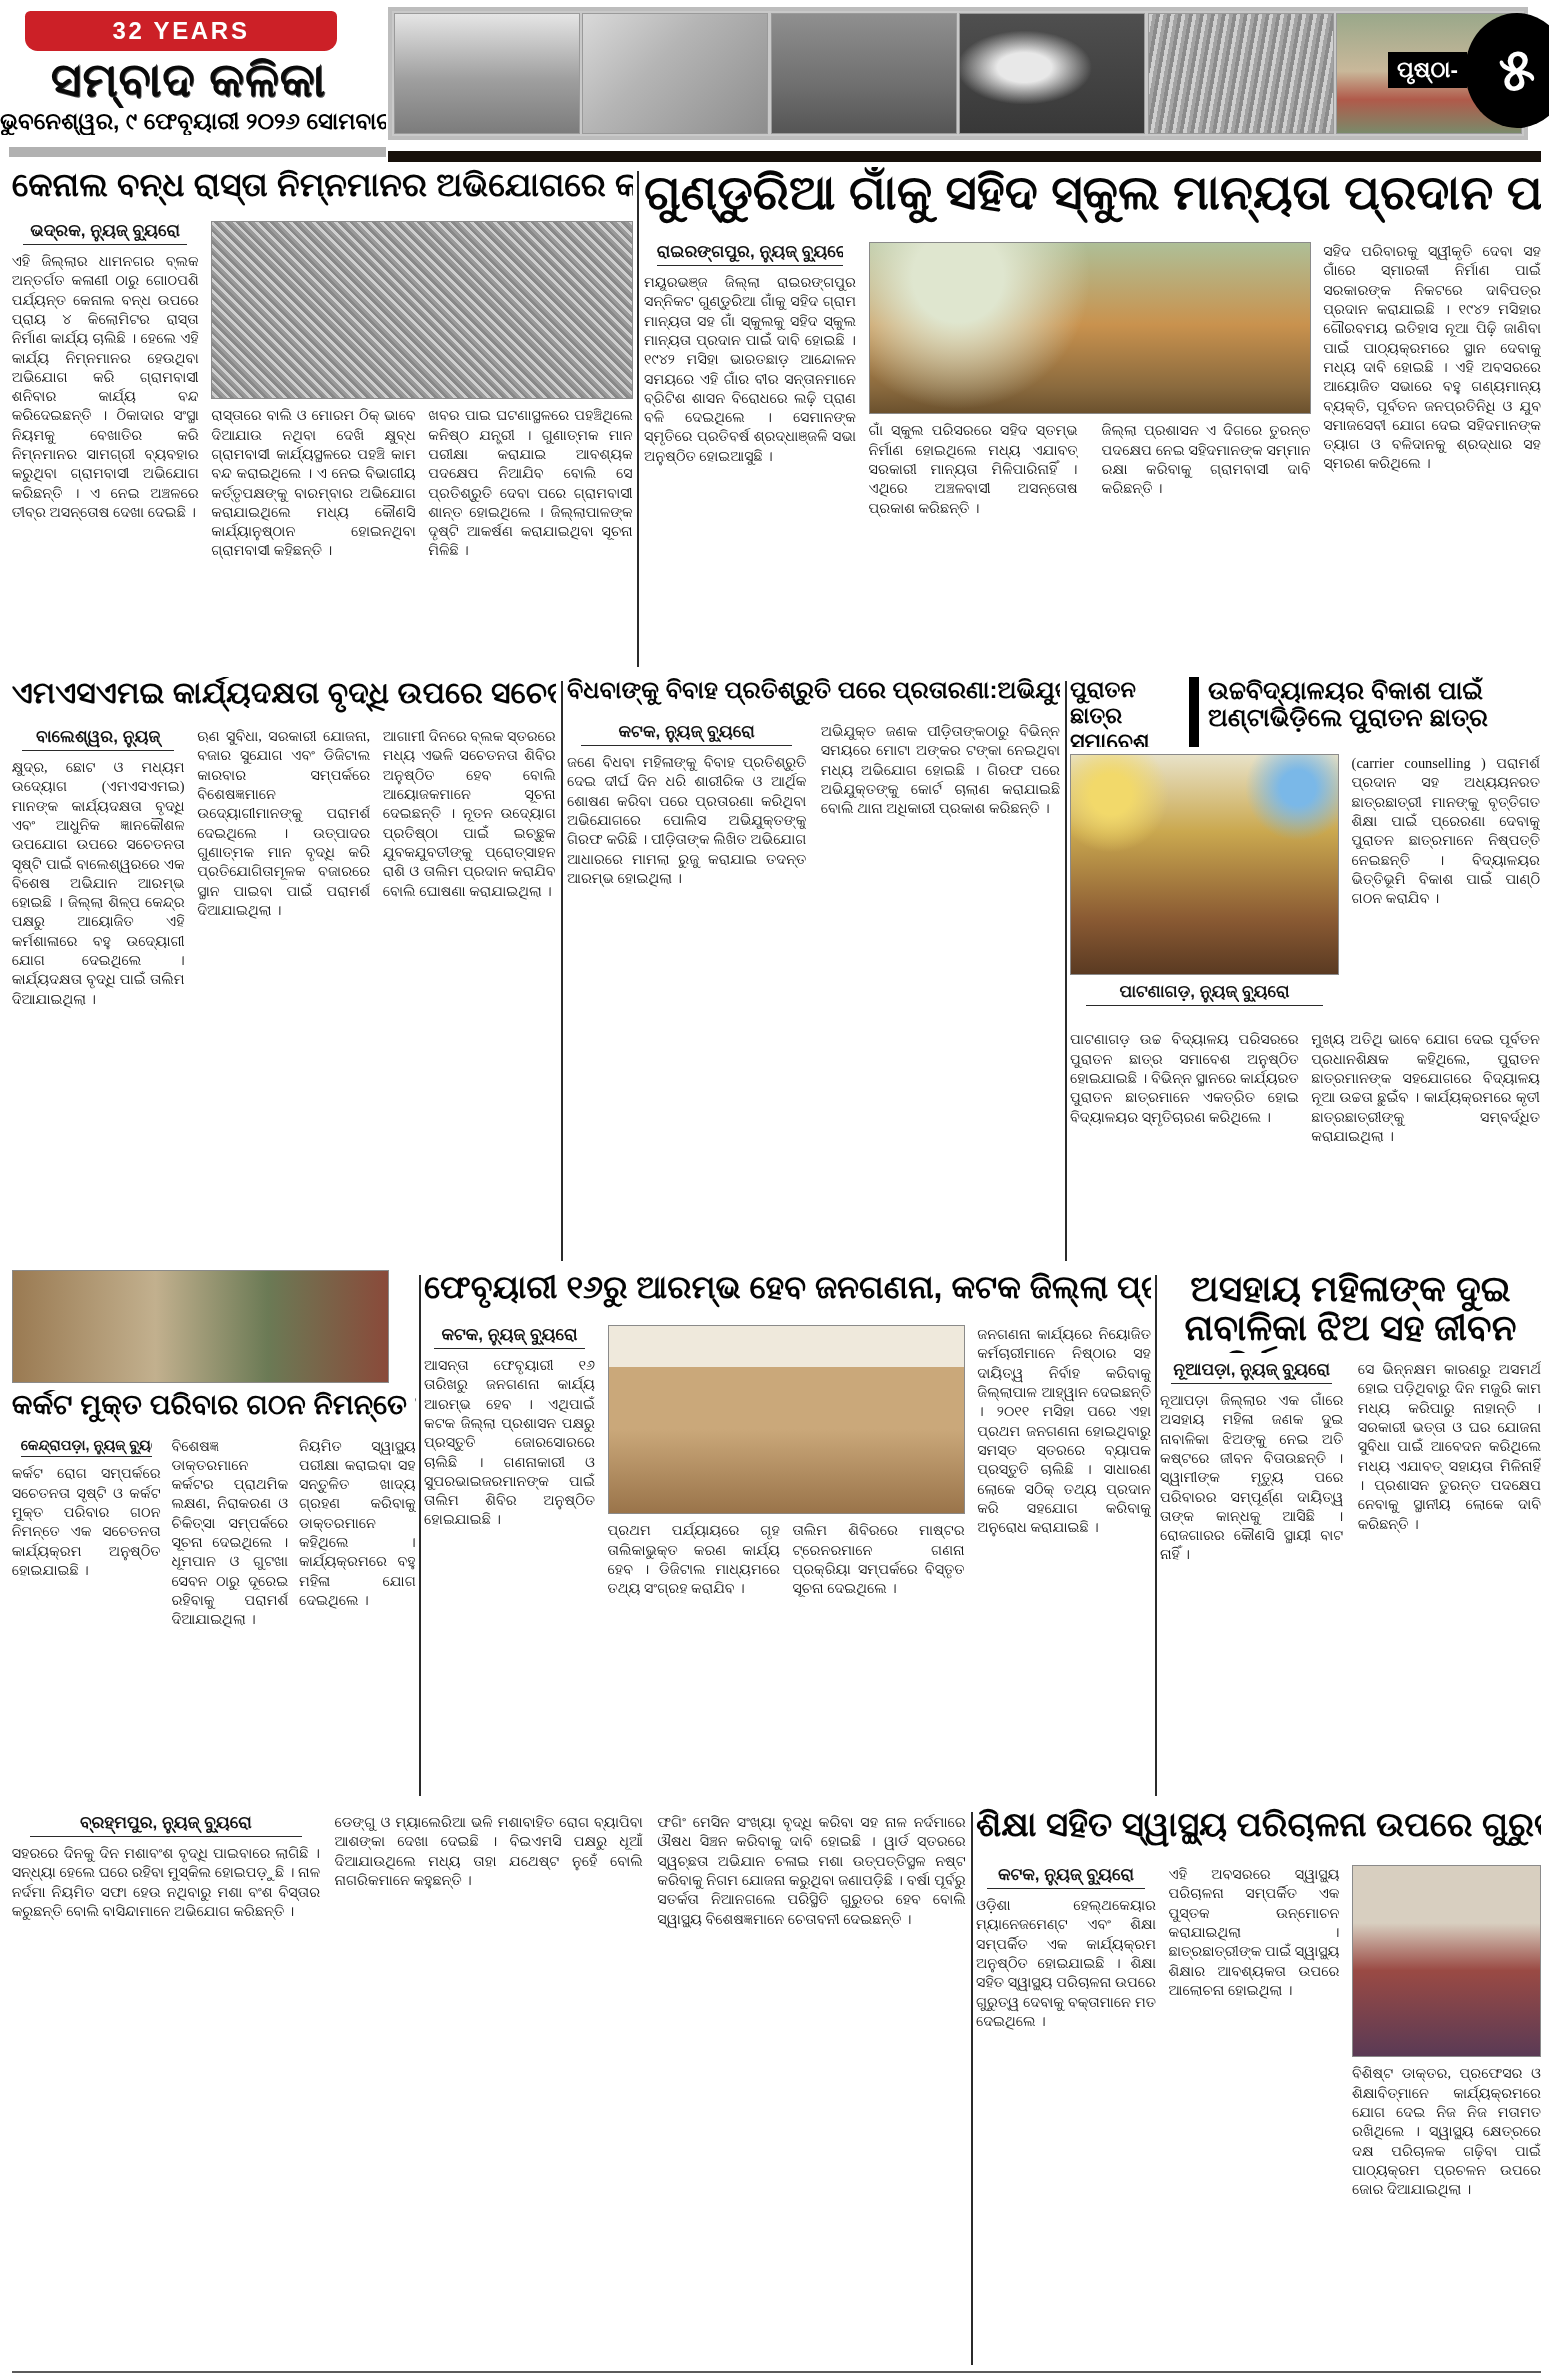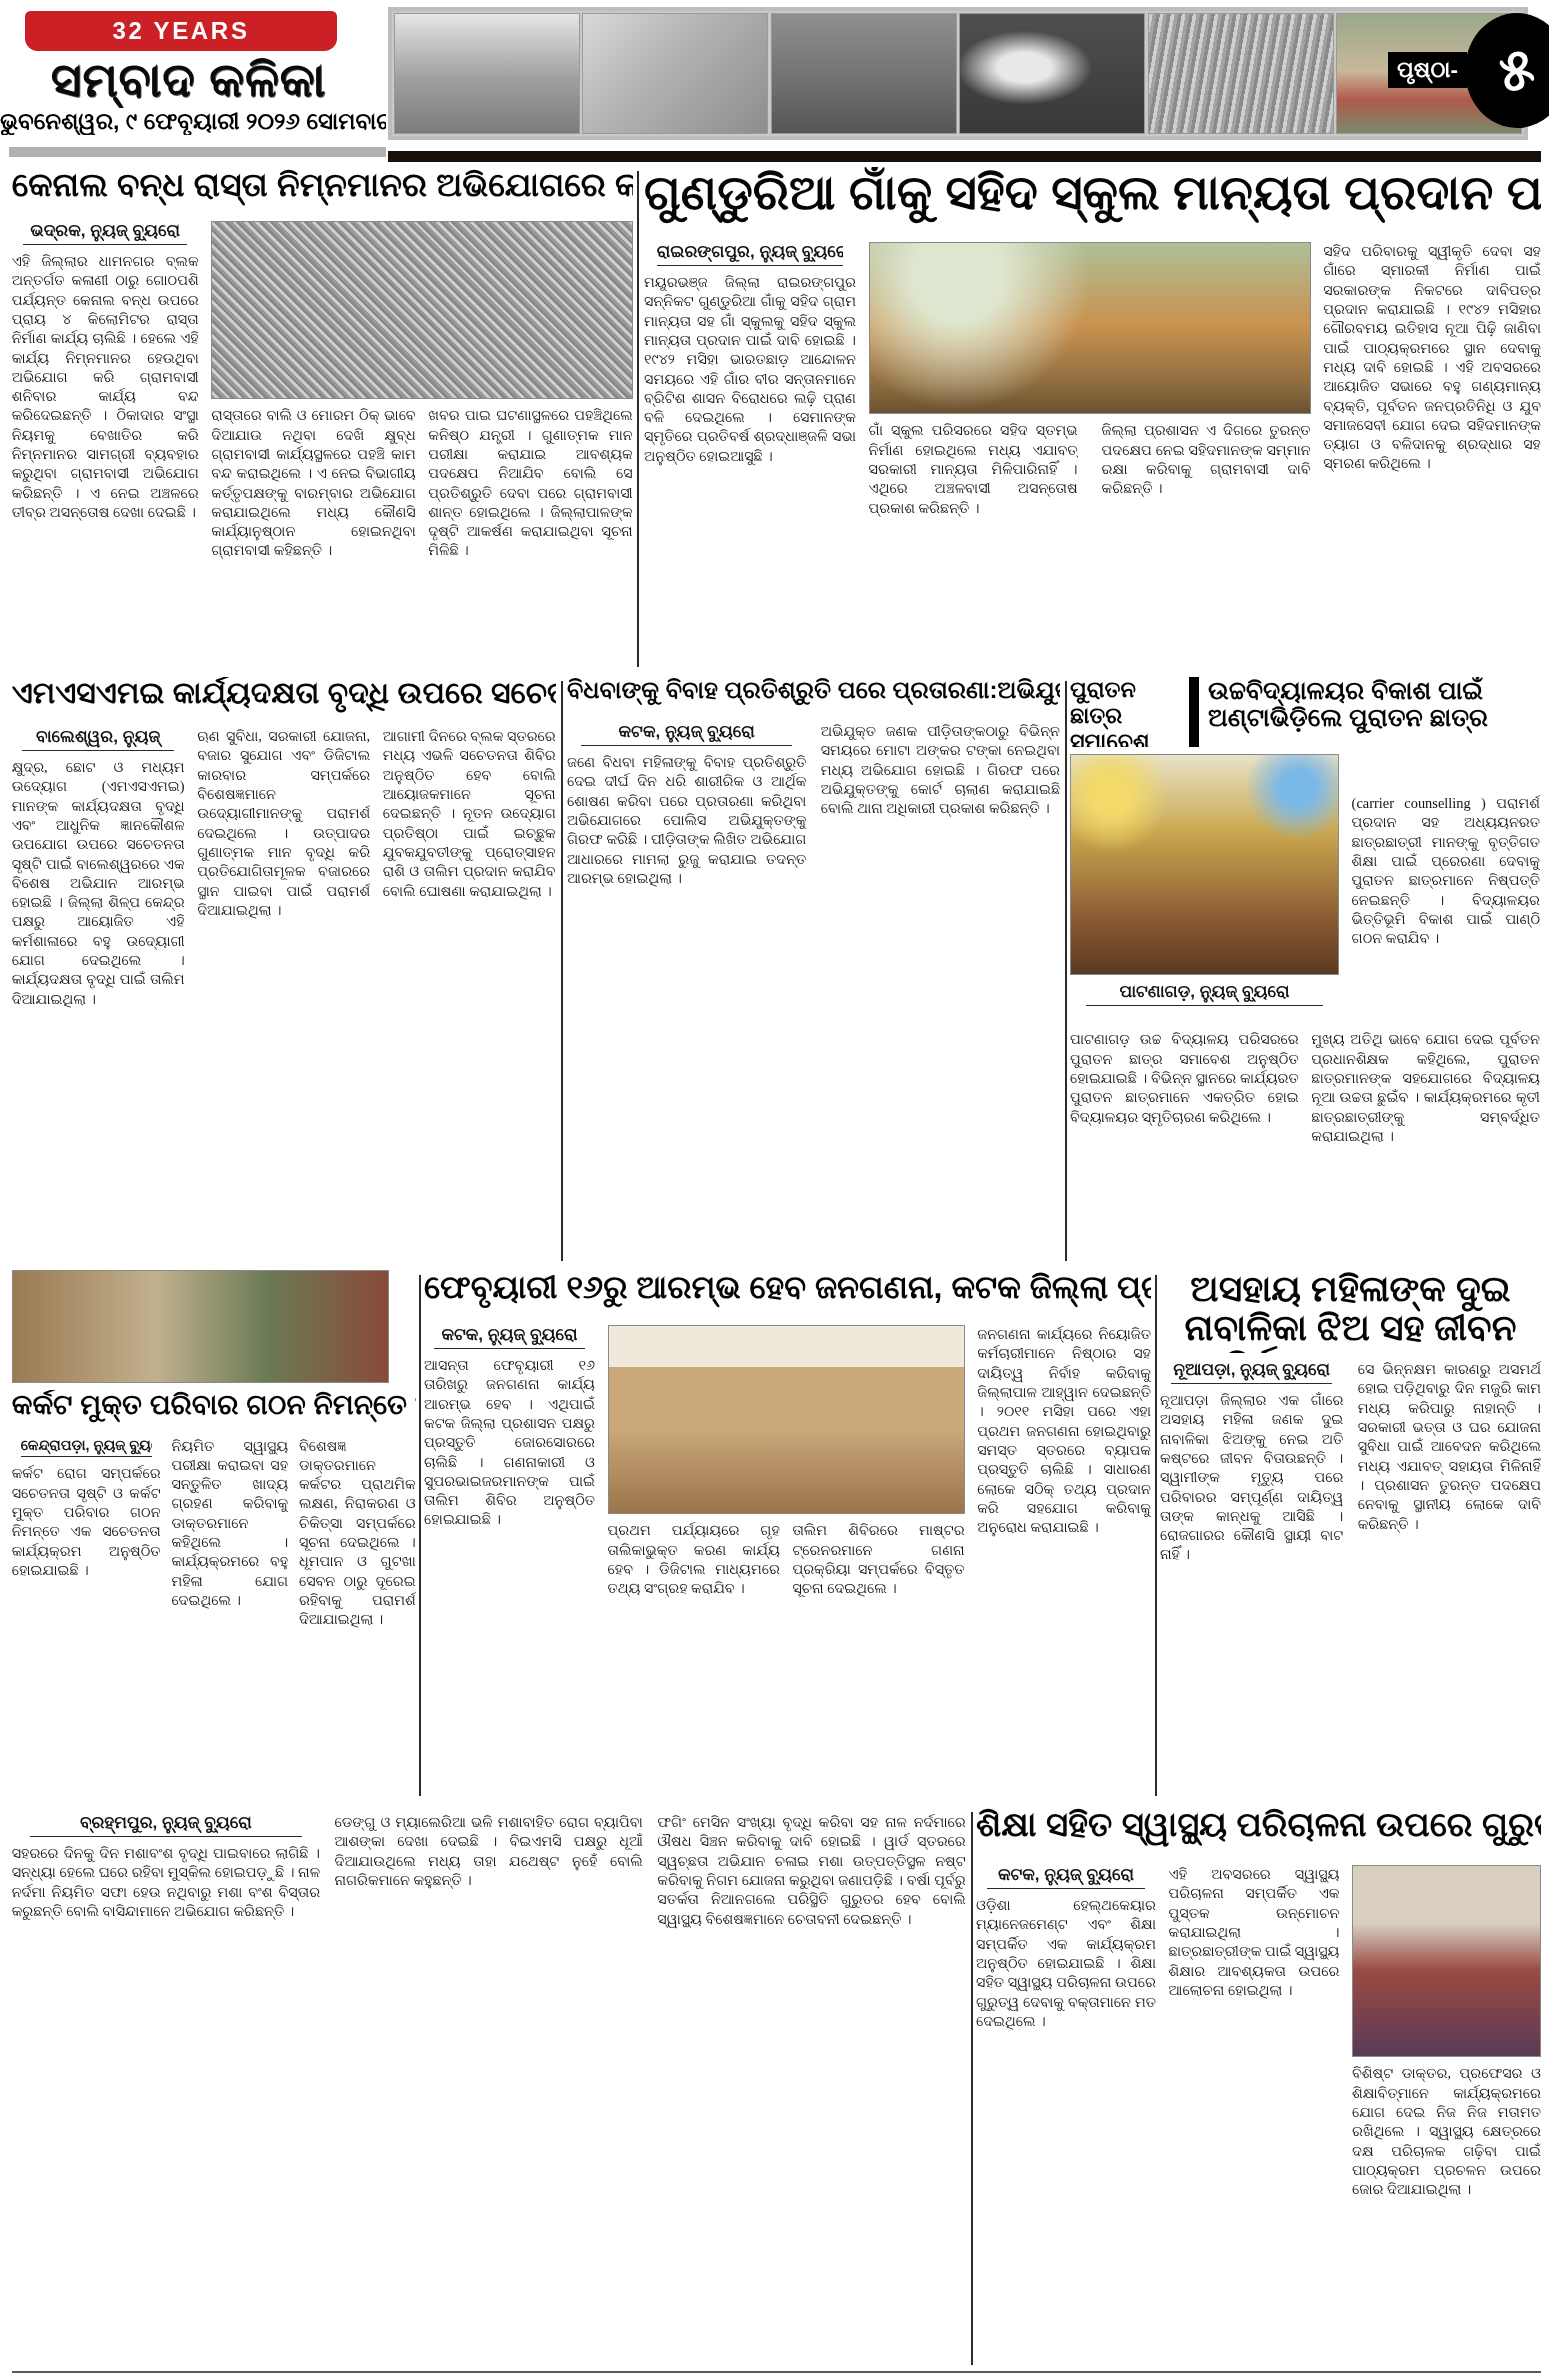--- a/index.html
+++ b/index.html
@@ -200,38 +200,38 @@
     <div class="cols" style="height:70px;">
       <div class="kicker" style="width:110px;overflow:hidden;">ପୁରାତନ ଛାତ୍ର ସମାବେଶ</div>
       <div class="kbar"></div>
       <div class="hl" style="font-size:25px;flex:1;">ଉଚ୍ଚବିଦ୍ୟାଳୟର ବିକାଶ ପାଇଁ ଅଣ୍ଟାଭିଡ଼ିଲେ ପୁରାତନ ଛାତ୍ର</div>
     </div>
     <div class="cols" style="gap:12.6px;margin-top:7.2px;height:269px;">
       <div style="width:269px;">
         <div class="photo ph-alumni" style="width:100%;height:221px;"></div>
         <div class="byline" style="margin-top:7.2px;">ପାଟଣାଗଡ଼, ନ୍ୟୁଜ୍ ବ୍ୟୁରୋ</div>
       </div>
-      <div class="body" style="flex:1;height:269px;margin-top:40px;">(carrier counselling ) ପରାମର୍ଶ ପ୍ରଦାନ ସହ ଅଧ୍ୟୟନରତ ଛାତ୍ରଛାତ୍ରୀ ମାନଙ୍କୁ ବୃତ୍ତିଗତ ଶିକ୍ଷା ପାଇଁ ପ୍ରେରଣା ଦେବାକୁ ପୁରାତନ ଛାତ୍ରମାନେ ନିଷ୍ପତ୍ତି ନେଇଛନ୍ତି । ବିଦ୍ୟାଳୟର ଭିତ୍ତିଭୂମି ବିକାଶ ପାଇଁ ପାଣ୍ଠି ଗଠନ କରାଯିବ ।</div>
+      <div class="body" style="flex:1;height:269px;">(carrier counselling ) ପରାମର୍ଶ ପ୍ରଦାନ ସହ ଅଧ୍ୟୟନରତ ଛାତ୍ରଛାତ୍ରୀ ମାନଙ୍କୁ ବୃତ୍ତିଗତ ଶିକ୍ଷା ପାଇଁ ପ୍ରେରଣା ଦେବାକୁ ପୁରାତନ ଛାତ୍ରମାନେ ନିଷ୍ପତ୍ତି ନେଇଛନ୍ତି । ବିଦ୍ୟାଳୟର ଭିତ୍ତିଭୂମି ବିକାଶ ପାଇଁ ପାଣ୍ଠି ଗଠନ କରାଯିବ ।</div>
     </div>
     <div class="cols" style="gap:12.6px;margin-top:7.2px;height:226px;">
       <div class="body" style="flex:1;height:226px;">ପାଟଣାଗଡ଼ ଉଚ୍ଚ ବିଦ୍ୟାଳୟ ପରିସରରେ ପୁରାତନ ଛାତ୍ର ସମାବେଶ ଅନୁଷ୍ଠିତ ହୋଇଯାଇଛି । ବିଭିନ୍ନ ସ୍ଥାନରେ କାର୍ଯ୍ୟରତ ପୁରାତନ ଛାତ୍ରମାନେ ଏକତ୍ରିତ ହୋଇ ବିଦ୍ୟାଳୟର ସ୍ମୃତିଚାରଣ କରିଥିଲେ ।</div>
       <div class="body" style="flex:1;height:226px;">ମୁଖ୍ୟ ଅତିଥି ଭାବେ ଯୋଗ ଦେଇ ପୂର୍ବତନ ପ୍ରଧାନଶିକ୍ଷକ କହିଥିଲେ, ପୁରାତନ ଛାତ୍ରମାନଙ୍କ ସହଯୋଗରେ ବିଦ୍ୟାଳୟ ନୂଆ ଉଚ୍ଚତା ଛୁଇଁବ । କାର୍ଯ୍ୟକ୍ରମରେ କୃତୀ ଛାତ୍ରଛାତ୍ରୀଙ୍କୁ ସମ୍ବର୍ଦ୍ଧିତ କରାଯାଇଥିଲା ।</div>
     </div>
   </div>
 
   <div class="article a-cancer">
     <div class="photo ph-cancer" style="width:377px;height:113px;"></div>
     <div class="hl one-line" style="font-size:28px;height:41px;margin-top:7.2px;">କର୍କଟ ମୁକ୍ତ ପରିବାର ଗଠନ ନିମନ୍ତେ ଆହ୍ୱାନ</div>
     <div class="cols" style="gap:10.8px;margin-top:5.4px;height:356px;">
       <div style="flex:1;">
         <div class="byline" style="font-size:14.4px;">କେନ୍ଦ୍ରାପଡ଼ା, ନ୍ୟୁଜ୍ ବ୍ୟୁରୋ</div>
         <div class="body" style="height:323px;">କର୍କଟ ରୋଗ ସମ୍ପର୍କରେ ସଚେତନତା ସୃଷ୍ଟି ଓ କର୍କଟ ମୁକ୍ତ ପରିବାର ଗଠନ ନିମନ୍ତେ ଏକ ସଚେତନତା କାର୍ଯ୍ୟକ୍ରମ ଅନୁଷ୍ଠିତ ହୋଇଯାଇଛି ।</div>
       </div>
+      <div class="body" style="flex:1;height:356px;">ବିଶେଷଜ୍ଞ ଡାକ୍ତରମାନେ କର୍କଟର ପ୍ରାଥମିକ ଲକ୍ଷଣ, ନିରାକରଣ ଓ ଚିକିତ୍ସା ସମ୍ପର୍କରେ ସୂଚନା ଦେଇଥିଲେ । ଧୂମପାନ ଓ ଗୁଟଖା ସେବନ ଠାରୁ ଦୂରେଇ ରହିବାକୁ ପରାମର୍ଶ ଦିଆଯାଇଥିଲା ।</div>
       <div class="body" style="flex:1;height:356px;">ନିୟମିତ ସ୍ୱାସ୍ଥ୍ୟ ପରୀକ୍ଷା କରାଇବା ସହ ସନ୍ତୁଳିତ ଖାଦ୍ୟ ଗ୍ରହଣ କରିବାକୁ ଡାକ୍ତରମାନେ କହିଥିଲେ । କାର୍ଯ୍ୟକ୍ରମରେ ବହୁ ମହିଳା ଯୋଗ ଦେଇଥିଲେ ।</div>
-      <div class="body" style="flex:1;height:356px;">ବିଶେଷଜ୍ଞ ଡାକ୍ତରମାନେ କର୍କଟର ପ୍ରାଥମିକ ଲକ୍ଷଣ, ନିରାକରଣ ଓ ଚିକିତ୍ସା ସମ୍ପର୍କରେ ସୂଚନା ଦେଇଥିଲେ । ଧୂମପାନ ଓ ଗୁଟଖା ସେବନ ଠାରୁ ଦୂରେଇ ରହିବାକୁ ପରାମର୍ଶ ଦିଆଯାଇଥିଲା ।</div>
     </div>
   </div>
 
   <div class="vrule" style="left:419px;top:1275px;height:521px;"></div>
 
   <div class="article a-census">
     <div class="hl one-line" style="font-size:32px;height:48px;">ଫେବୃୟାରୀ ୧୬ରୁ ଆରମ୍ଭ ହେବ ଜନଗଣନା, କଟକ ଜିଲ୍ଲା ପ୍ରଶାସନ ପକ୍ଷରୁ ପ୍ରସ୍ତୁତି</div>
     <div class="cols" style="gap:12.6px;margin-top:7.2px;height:467px;">
       <div style="width:171px;">
         <div class="byline">କଟକ, ନ୍ୟୁଜ୍ ବ୍ୟୁରୋ</div>

